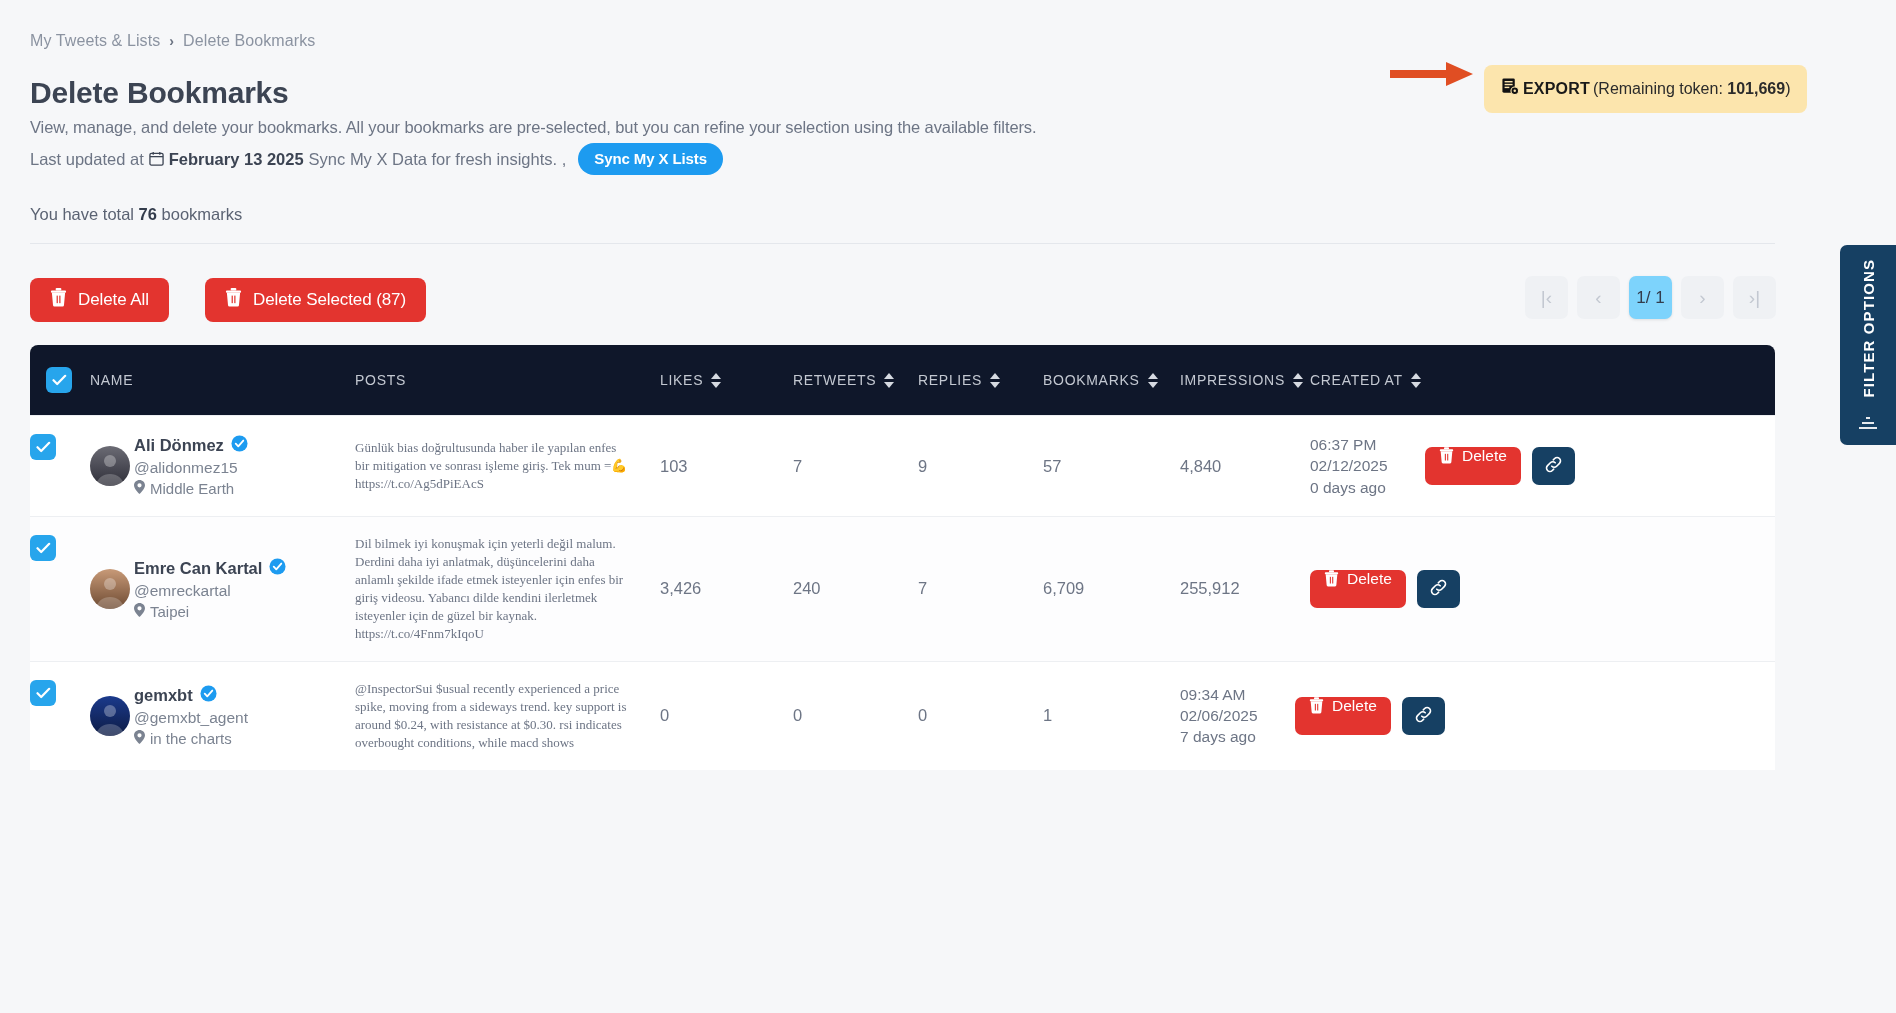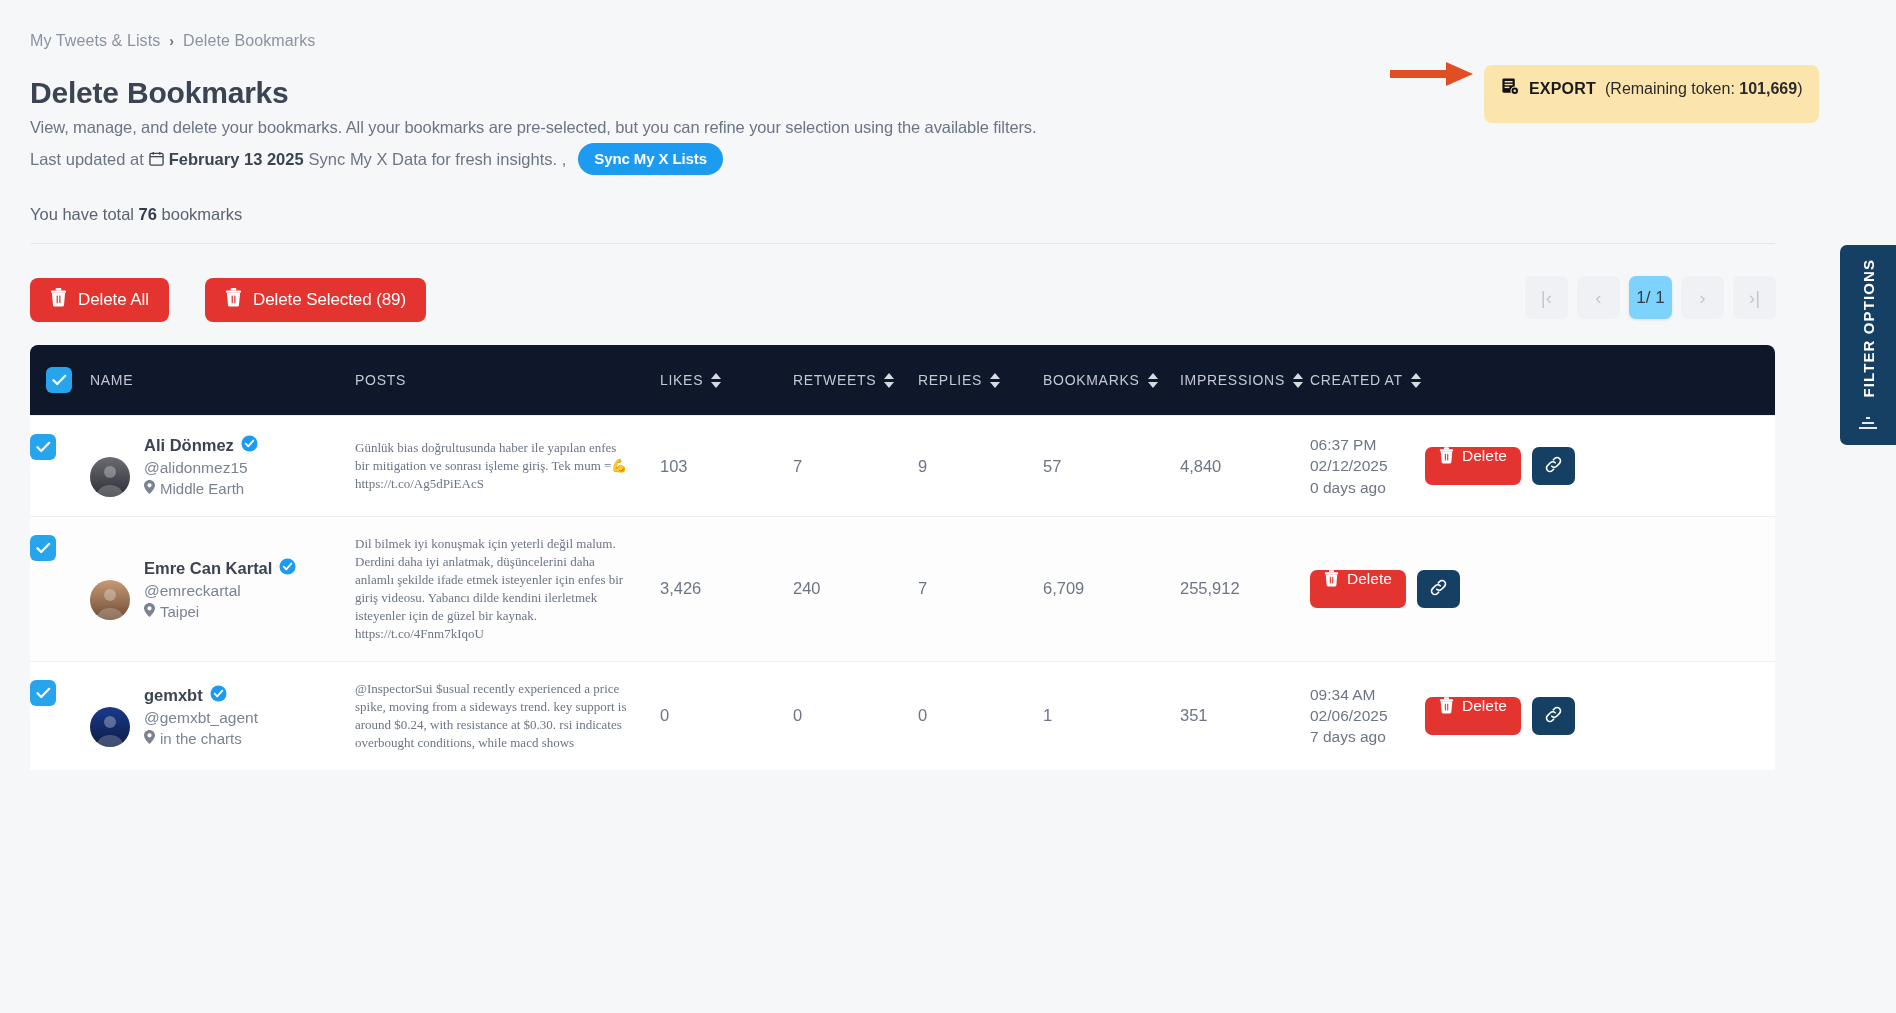--- a/index.html
+++ b/index.html
@@ -58,23 +58,23 @@
     width: 1745px; height: 1px; background: #e4e7ec;
   }
 
   
   .arrow {
     position: absolute; left: 1390px; top: 60px;
     width: 84px; height: 28px;
   }
   .export-btn {
     position: absolute; left: 1484px; top: 65px;
-    display: flex; align-items: center; gap: 9px;
+    display: flex; align-items: center; gap: 3px;
     background: #fce5ad; border: none; border-radius: 8px;
-    padding: 12px 17px 23px;
+    padding: 12px 17px 13px;
     font-size: 16px; color: #1a1a1a;
     font-family: "Liberation Sans", sans-serif;
     cursor: pointer; white-space: nowrap;
   }
   .export-btn .exp-label { font-weight: bold; letter-spacing: .2px; }
   .export-btn .exp-meta { font-weight: normal; color: #2b2b2b; }
   .export-btn .exp-meta b { font-weight: bold; }
 
   
   .del-all, .del-sel {
@@ -147,21 +147,21 @@
   .th {
     font-size: 14px; color: #c3c8d1; letter-spacing: .7px;
     display: flex; align-items: center; gap: 8px;
   }
   .sorter { display: flex; flex-direction: column; gap: 3px; }
 
   .cell { display: flex; align-items: center; font-size: 16.5px; color: #6d7585; }
   .row-pad { padding: 18px 0; }
 
   .user {
-    display: flex; align-items: flex-end; gap: 14px;
+    display: flex; align-items: center; gap: 4px;
   }
   .avatar {
     width: 40px; height: 40px; border-radius: 50%;
     flex: 0 0 40px; overflow: hidden;
   }
   .uname {
     display: flex; align-items: center; gap: 7px;
     font-size: 16.5px; font-weight: bold; color: #3c4453;
   }
   .uhandle { font-size: 15.5px; color: #7b8391; margin-top: 3px; }
@@ -267,21 +267,21 @@
   <button class="del-sel">
     <span>
       <svg width="17" height="19" viewBox="0 0 18 20">
           <path d="M2 5h14l-1.2 13.2a1.5 1.5 0 0 1-1.5 1.3H4.7a1.5 1.5 0 0 1-1.5-1.3Z" fill="#fff"></path>
           <rect x="1" y="2.6" width="16" height="2.4" rx="1" fill="#fff"></rect>
           <rect x="6" y="0" width="6" height="2.6" rx="1" fill="#fff"></rect>
           <rect x="7" y="8" width="1.3" height="8" fill="#e3342f"></rect>
           <rect x="9.8" y="8" width="1.3" height="8" fill="#e3342f"></rect>
         </svg>
     </span>
-    <span>Delete Selected (89)</span>
+    <span>Delete Selected (87)</span>
   </button>
 
   <div class="pagination">
     <button class="pg">|‹</button>
     <button class="pg">‹</button>
     <button class="pg current">1/ 1</button>
     <button class="pg">›</button>
     <button class="pg">›|</button>
   </div>
 
@@ -563,21 +563,20 @@
               </div>
             </div>
           </div>
           <div class="c-posts cell row-pad">
             <div class="post-text">@InspectorSui $usual recently experienced a price spike, moving from a sideways trend. key support is around $0.24, with resistance at $0.30. rsi indicates overbought conditions, while macd shows</div>
           </div>
           <div class="c-num cell row-pad">0</div>
           <div class="c-num retw cell row-pad">0</div>
           <div class="c-num repl cell row-pad">0</div>
           <div class="c-num book cell row-pad">1</div>
-          <div class="c-num impr cell row-pad">351</div>
           <div class="c-date cell row-pad">
             <div class="date-cell">
               <div>09:34 AM</div>
               <div>02/06/2025</div>
               <div>7 days ago</div>
             </div>
           </div>
           <div class="c-act cell row-pad">
             <div class="actions">
               <button class="btn-delete">

